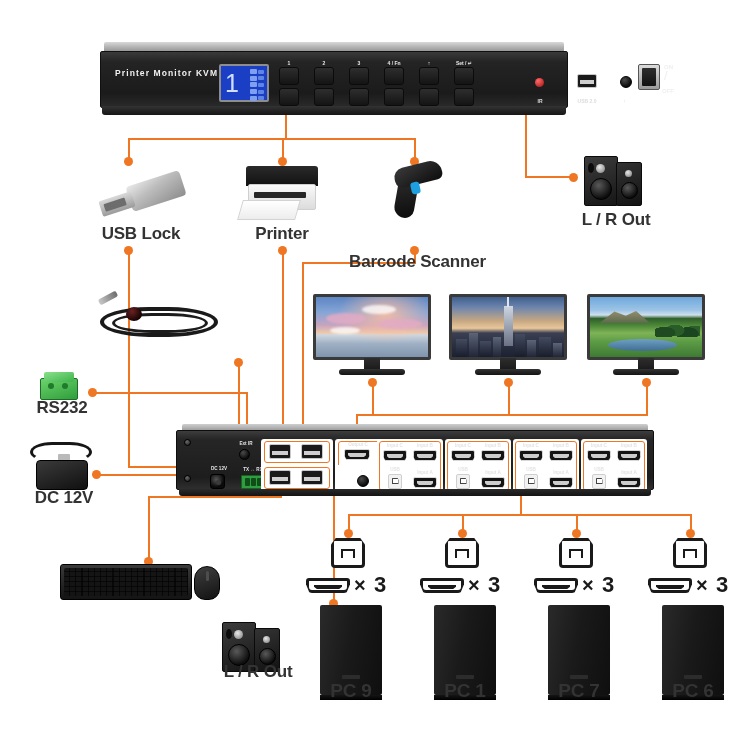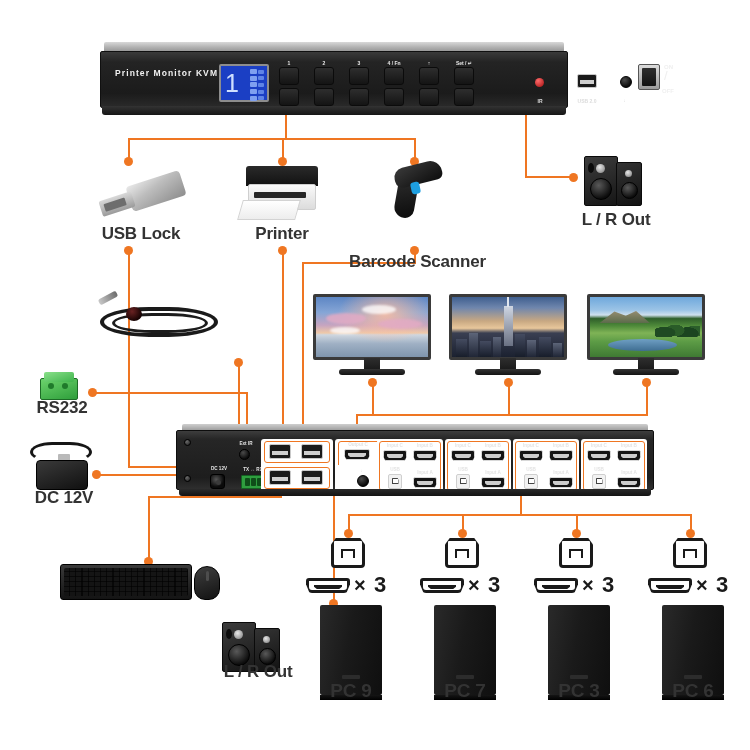--- a/index.html
+++ b/index.html
@@ -775,34 +775,34 @@
       <i></i>
     </div>
   <div class="ico-hdmi" style="left:420px; top:578px;">
       <i></i>
     </div>
   <div class="times" style="left:468px; top:574px;">×</div>
   <div class="x3" style="left:488px; top:572px;">3</div>
   <div class="pc-tower" style="left:434px; top:605px;">
       <div class="pc-foot"></div>
     </div>
-  <div class="lbl" style="left:425px; top:680px; width:80px; font-size:19px;">PC 7</div>
+  <div class="lbl" style="left:425px; top:680px; width:80px; font-size:19px;">PC 1</div>
 
   <div class="ico-usbb" style="left:559px; top:538px;">
       <i></i>
     </div>
   <div class="ico-hdmi" style="left:534px; top:578px;">
       <i></i>
     </div>
   <div class="times" style="left:582px; top:574px;">×</div>
   <div class="x3" style="left:602px; top:572px;">3</div>
   <div class="pc-tower" style="left:548px; top:605px;">
       <div class="pc-foot"></div>
     </div>
-  <div class="lbl" style="left:539px; top:680px; width:80px; font-size:19px;">PC 3</div>
+  <div class="lbl" style="left:539px; top:680px; width:80px; font-size:19px;">PC 7</div>
 
   <div class="ico-usbb" style="left:673px; top:538px;">
       <i></i>
     </div>
   <div class="ico-hdmi" style="left:648px; top:578px;">
       <i></i>
     </div>
   <div class="times" style="left:696px; top:574px;">×</div>
   <div class="x3" style="left:716px; top:572px;">3</div>
   <div class="pc-tower" style="left:662px; top:605px;">

